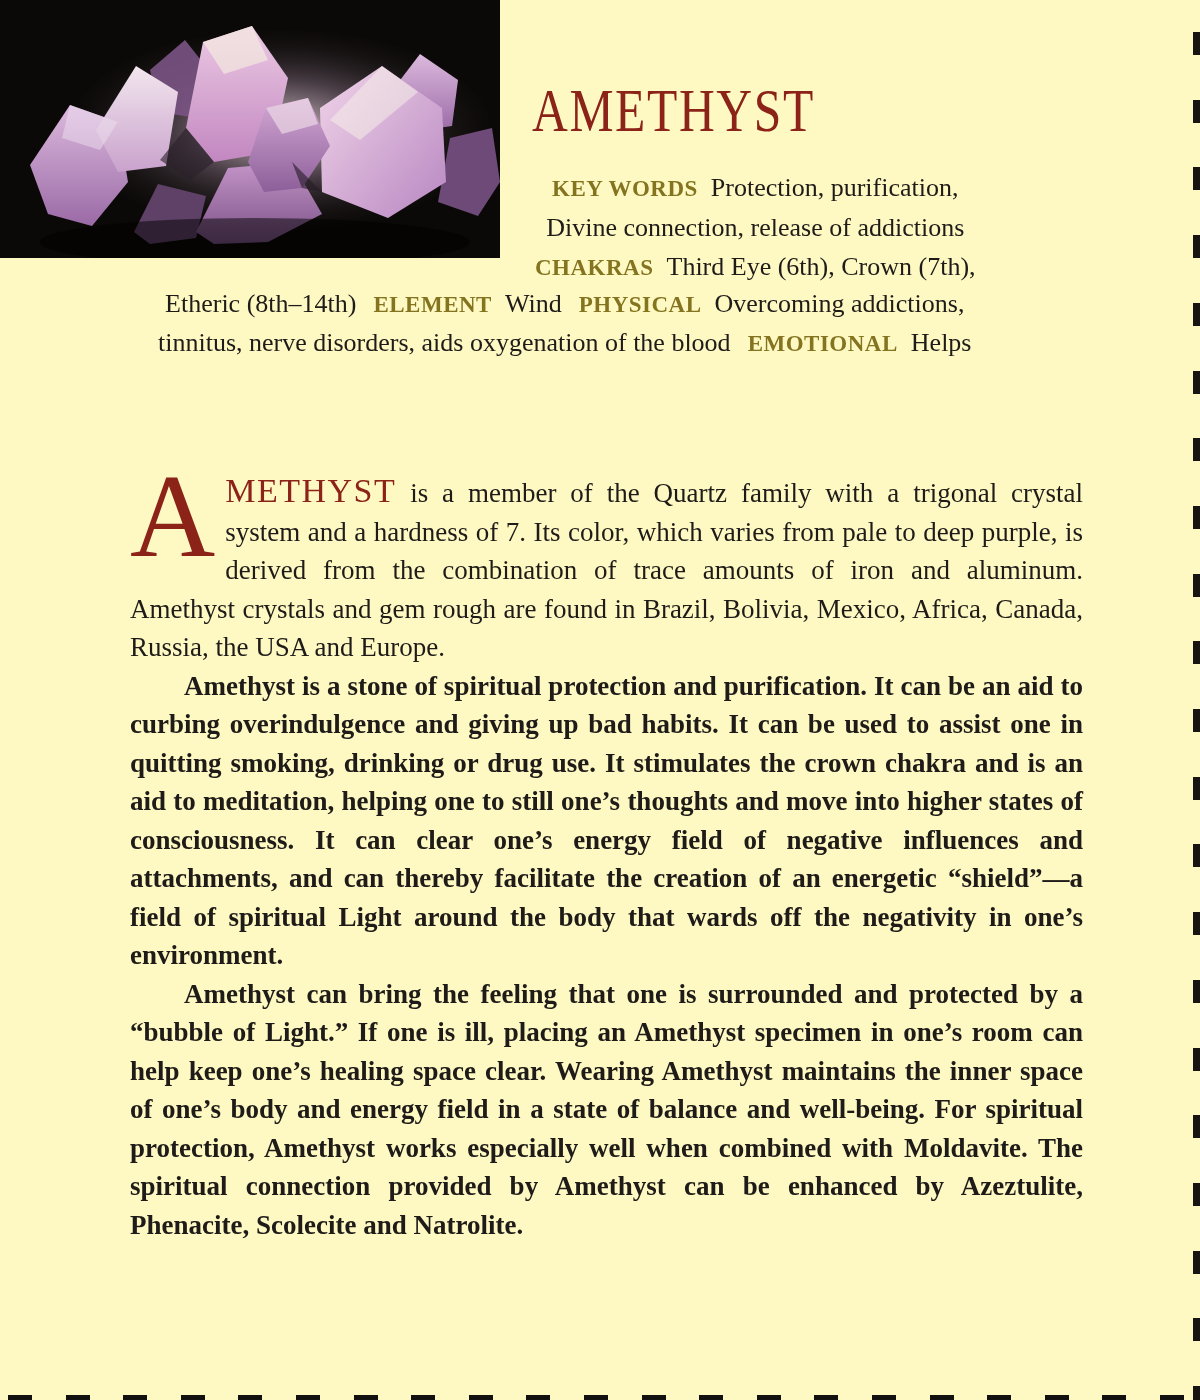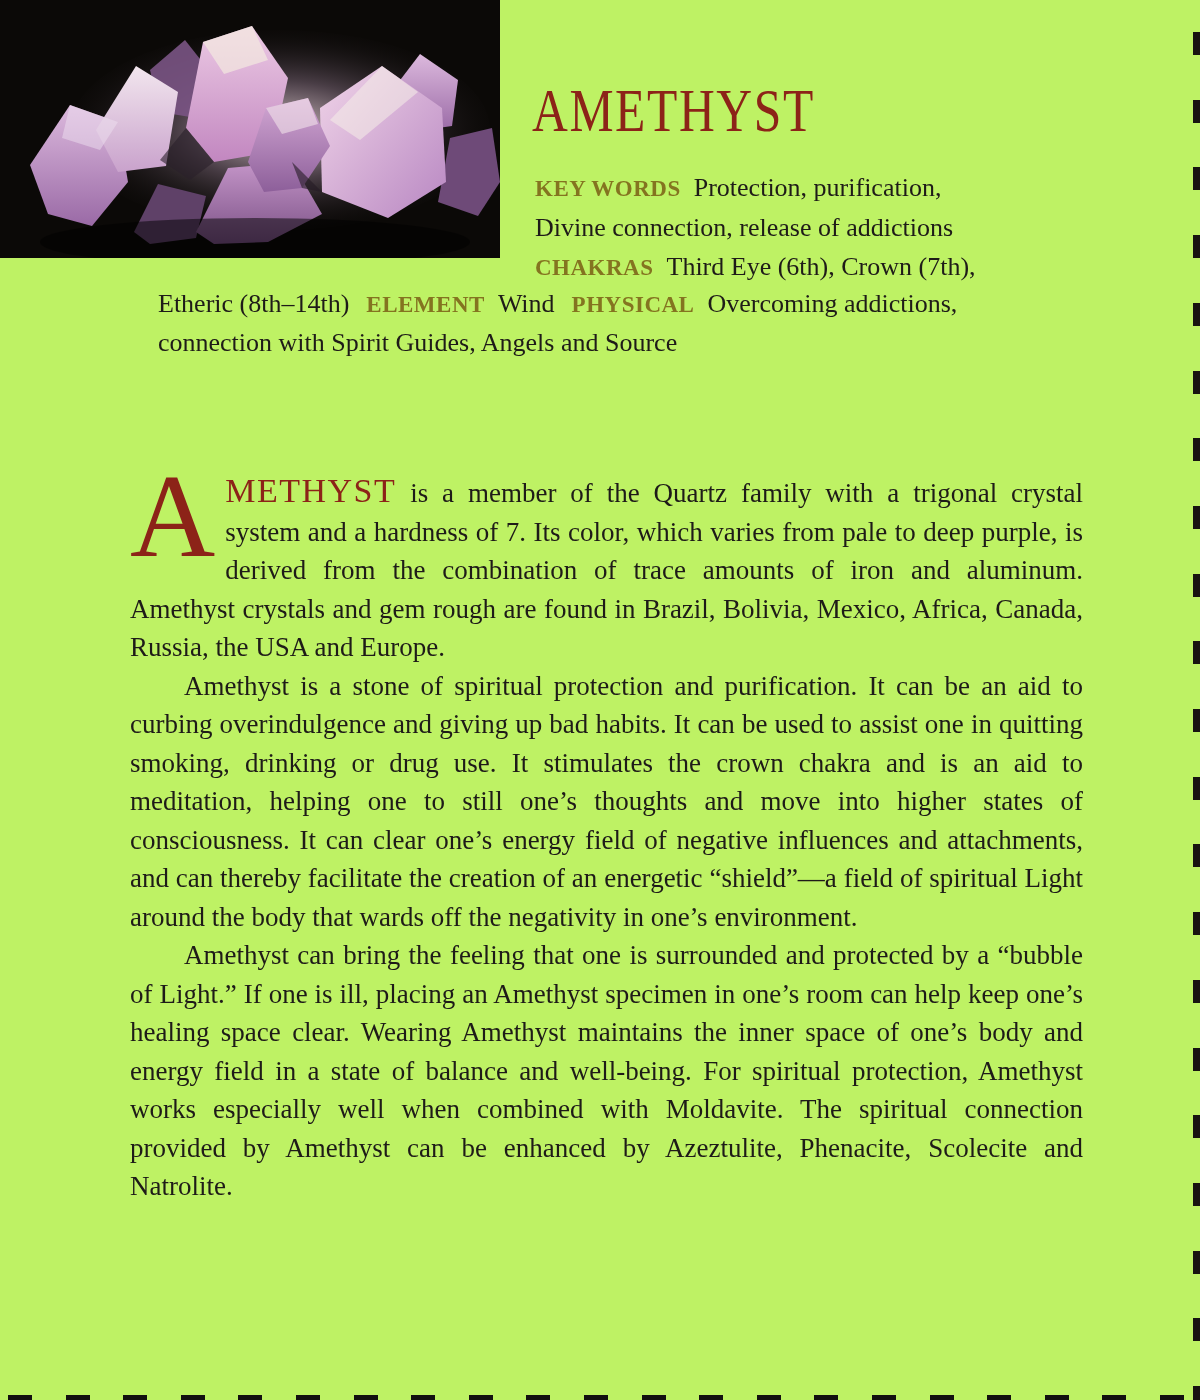--- a/index.html
+++ b/index.html
@@ -1,20 +1,20 @@
 <!DOCTYPE html>
 <html><head>
 <meta charset="utf-8">
 <style>
   html,body{margin:0;padding:0;background:#e9e7e2;}
   .page{
     position:relative;
     width:1200px;height:1400px;
     margin:0 auto;
-    background:#bef264;
+    background:#fef9c3;
     overflow:hidden;
     font-family:"Liberation Serif","DejaVu Serif",serif;
     color:#1e1b18;
   }
 
   
   .photo{position:absolute;left:0;top:0;width:500px;height:258px;display:block;}
 
   
   .title{
@@ -23,37 +23,37 @@
     color:#8c2318;
     letter-spacing:2px;
     transform:scaleX(0.8);
     transform-origin:left top;
     white-space:nowrap;
   }
 
   
   .kw-right{position:absolute;left:535px;top:168px;font-size:26px;line-height:39px;white-space:nowrap;}
   .kw-full{position:absolute;left:130px;top:285px;font-size:26px;line-height:38px;white-space:nowrap;margin-left:28px;}
-  .kw-line{white-space:nowrap;}
+  .kw-line{white-space:nowrap;text-align:center;}
   .kw-label{
     font-weight:bold;color:#847420;
     font-size:23px;letter-spacing:0.5px;
     margin:0 13px 0 17px;
   }
   .kw-line .kw-label:first-child{margin-left:0;}
   .kw-label:empty{display:none;margin:0;}
 
   
   .body{
     position:absolute;left:130px;top:472px;width:953px;
     font-size:27px;line-height:38.5px;
     text-align:justify;
   }
   .body p{margin:0;padding:0;}
-  .body p.indent{text-indent:54px;}
+  .body p.indent{text-indent:54px;font-weight:bold;}
   .dropcap{
     float:left;
     font-size:118px;line-height:80px;
     color:#8c2318;
     margin:5px 10px 0 0;
   }
   .lead-caps{
     color:#8c2318;
     font-size:34px;letter-spacing:1.5px;
   }
@@ -144,21 +144,21 @@
     <div class="kw-line">
       <span class="kw-label">CHAKRAS</span><span>Third Eye (6th), Crown (7th),</span>
     </div>
   </div>
 
   <div class="kw-full">
     <div class="kw-line">
       <span>Etheric (8th–14th)</span><span class="kw-label">ELEMENT</span><span>Wind</span><span class="kw-label">PHYSICAL</span><span>Overcoming addictions,</span>
     </div>
     <div class="kw-line">
-      <span>connection with Spirit Guides, Angels and Source</span>
+      <span>tinnitus, nerve disorders, aids oxygenation of the blood</span><span class="kw-label">EMOTIONAL</span><span>Helps</span>
     </div>
   </div>
 
   <div class="body">
     <p>
       <span class="dropcap">A</span><span class="lead-caps">METHYST</span>
       <span>is a member of the Quartz family with a trigonal crystal system and a hardness of 7. Its color, which varies from pale to deep purple, is derived from the combination of trace amounts of iron and aluminum. Amethyst crystals and gem rough are found in Brazil, Bolivia, Mexico, Africa, Canada, Russia, the USA and Europe.</span>
     </p>
     <p class="indent">Amethyst is a stone of spiritual protection and purification. It can be an aid to curbing overindulgence and giving up bad habits. It can be used to assist one in quitting smoking, drinking or drug use. It stimulates the crown chakra and is an aid to meditation, helping one to still one’s thoughts and move into higher states of consciousness. It can clear one’s energy field of negative influences and attachments, and can thereby facilitate the creation of an energetic “shield”—a field of spiritual Light around the body that wards off the negativity in one’s environment.</p>
     <p class="indent">Amethyst can bring the feeling that one is surrounded and protected by a “bubble of Light.” If one is ill, placing an Amethyst specimen in one’s room can help keep one’s healing space clear. Wearing Amethyst maintains the inner space of one’s body and energy field in a state of balance and well-being. For spiritual protection, Amethyst works especially well when combined with Moldavite. The spiritual connection provided by Amethyst can be enhanced by Azeztulite, Phenacite, Scolecite and Natrolite.</p>

